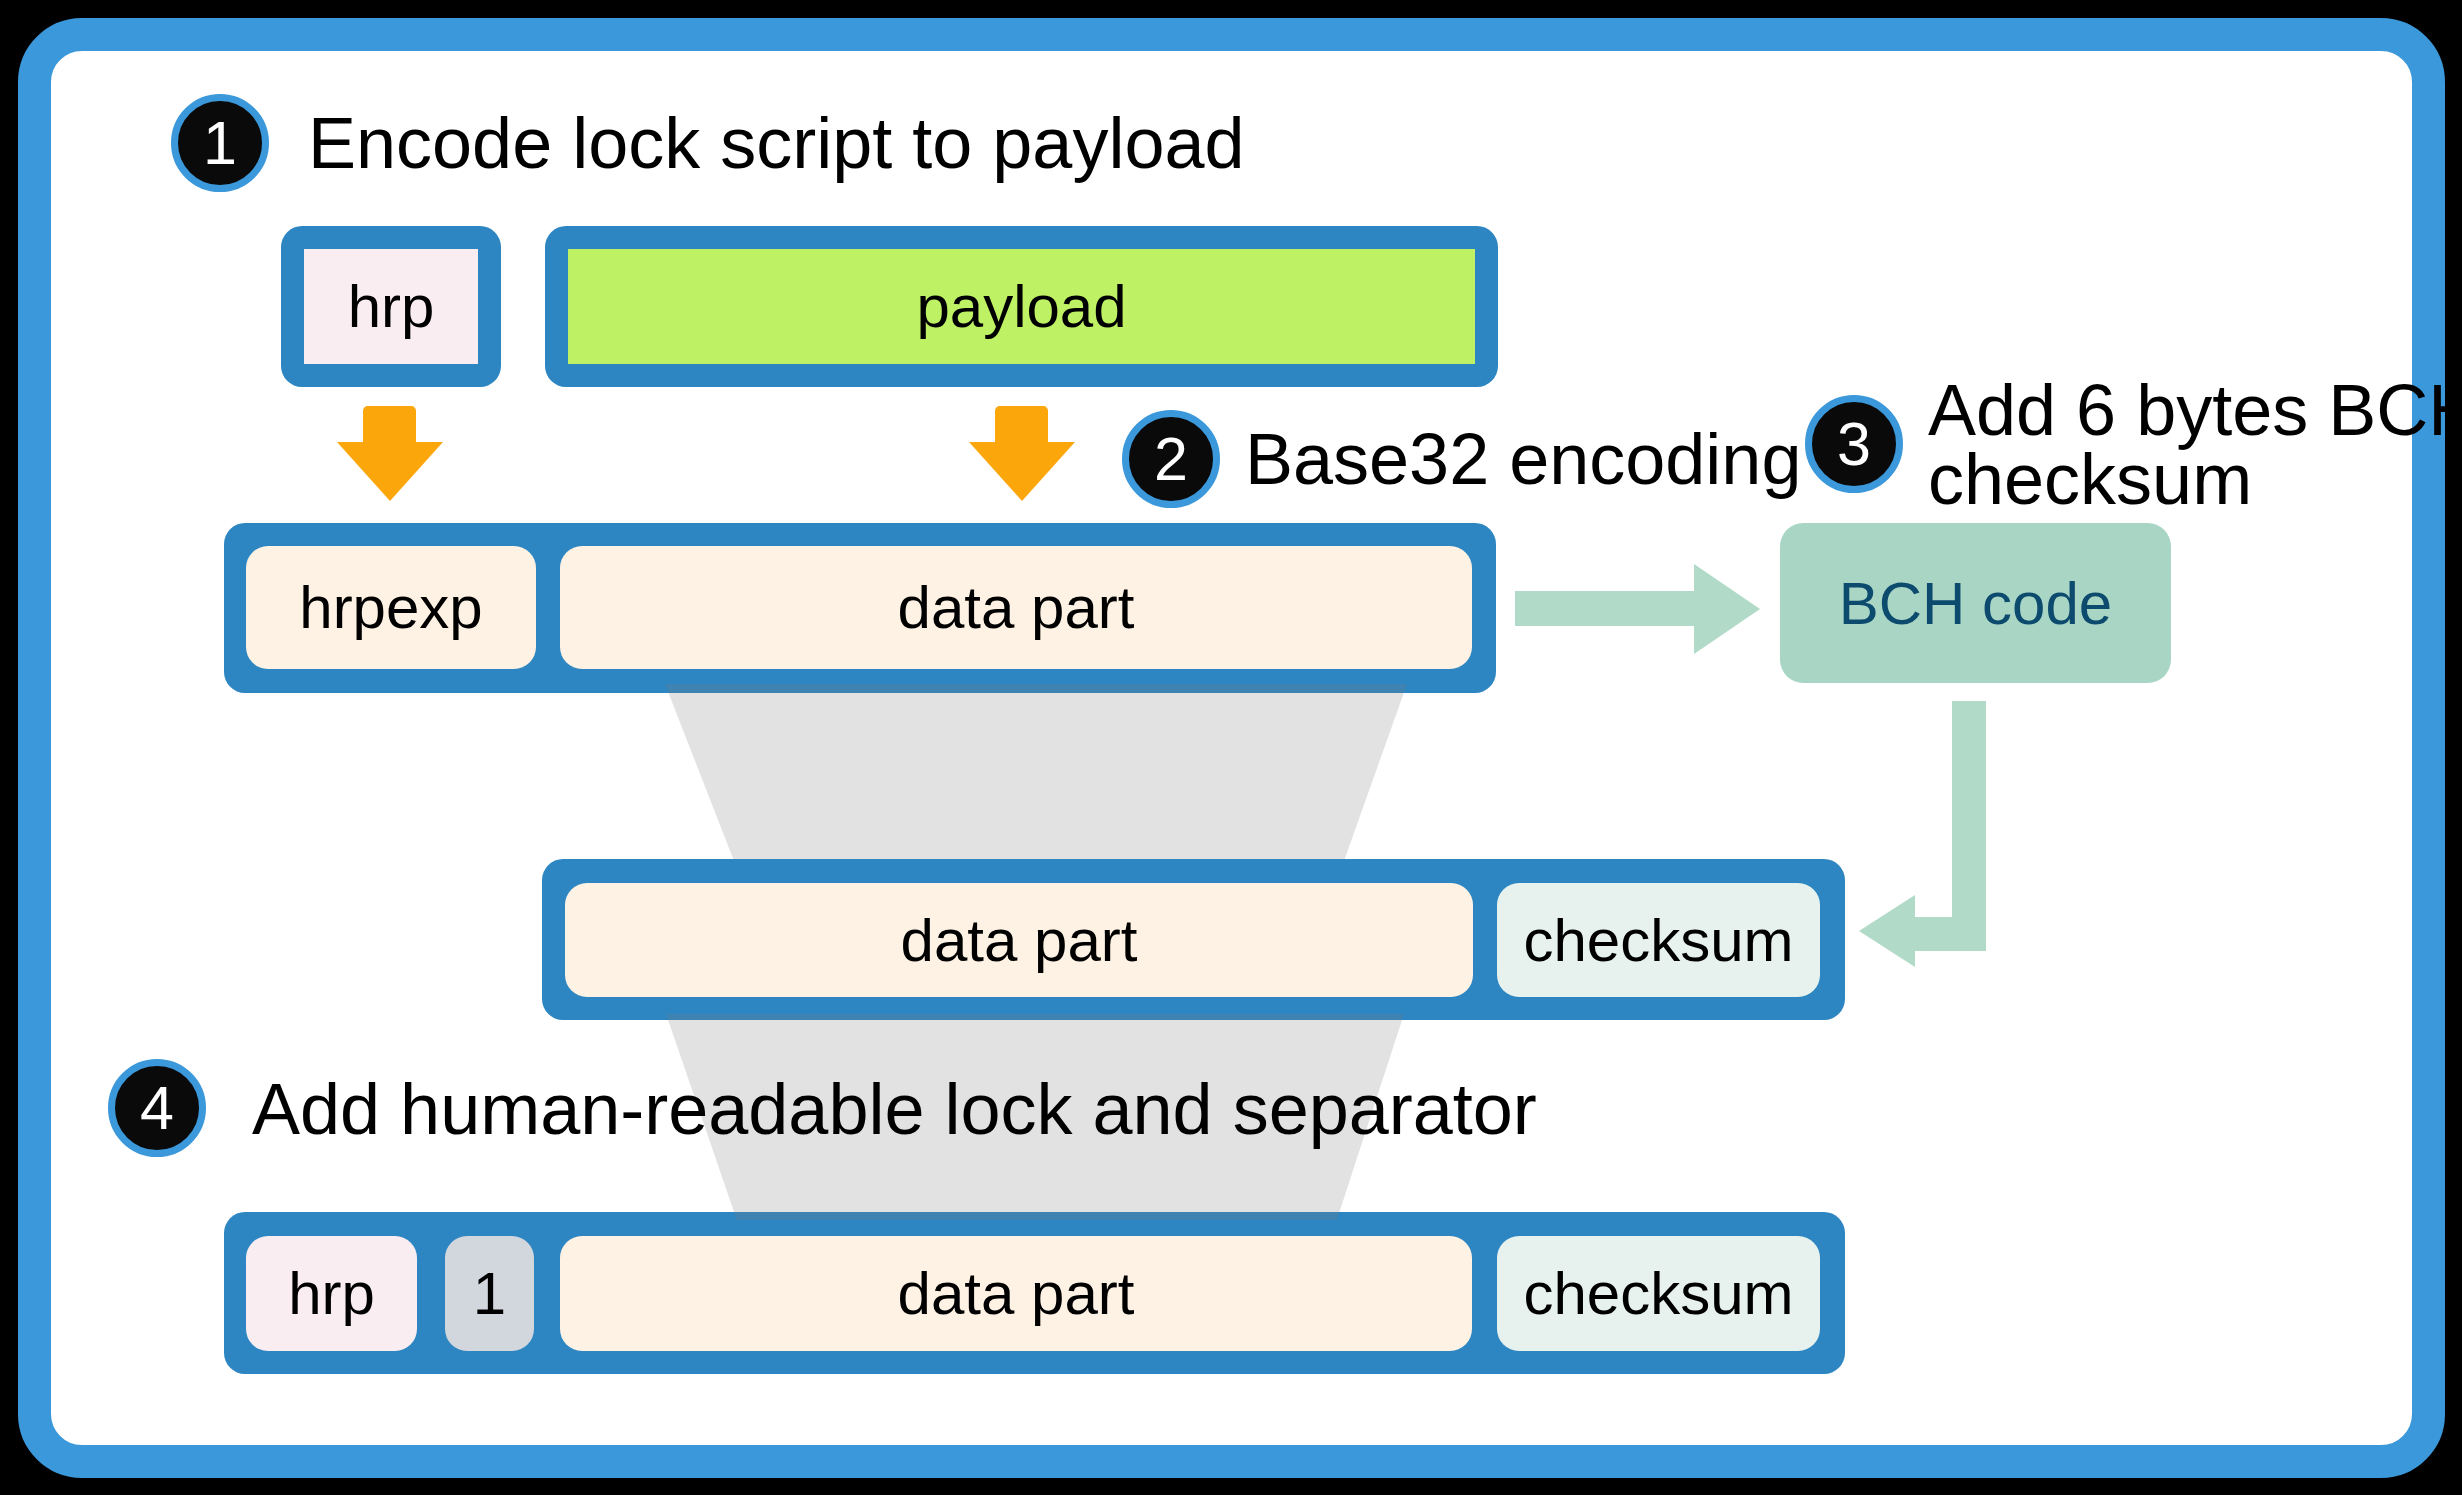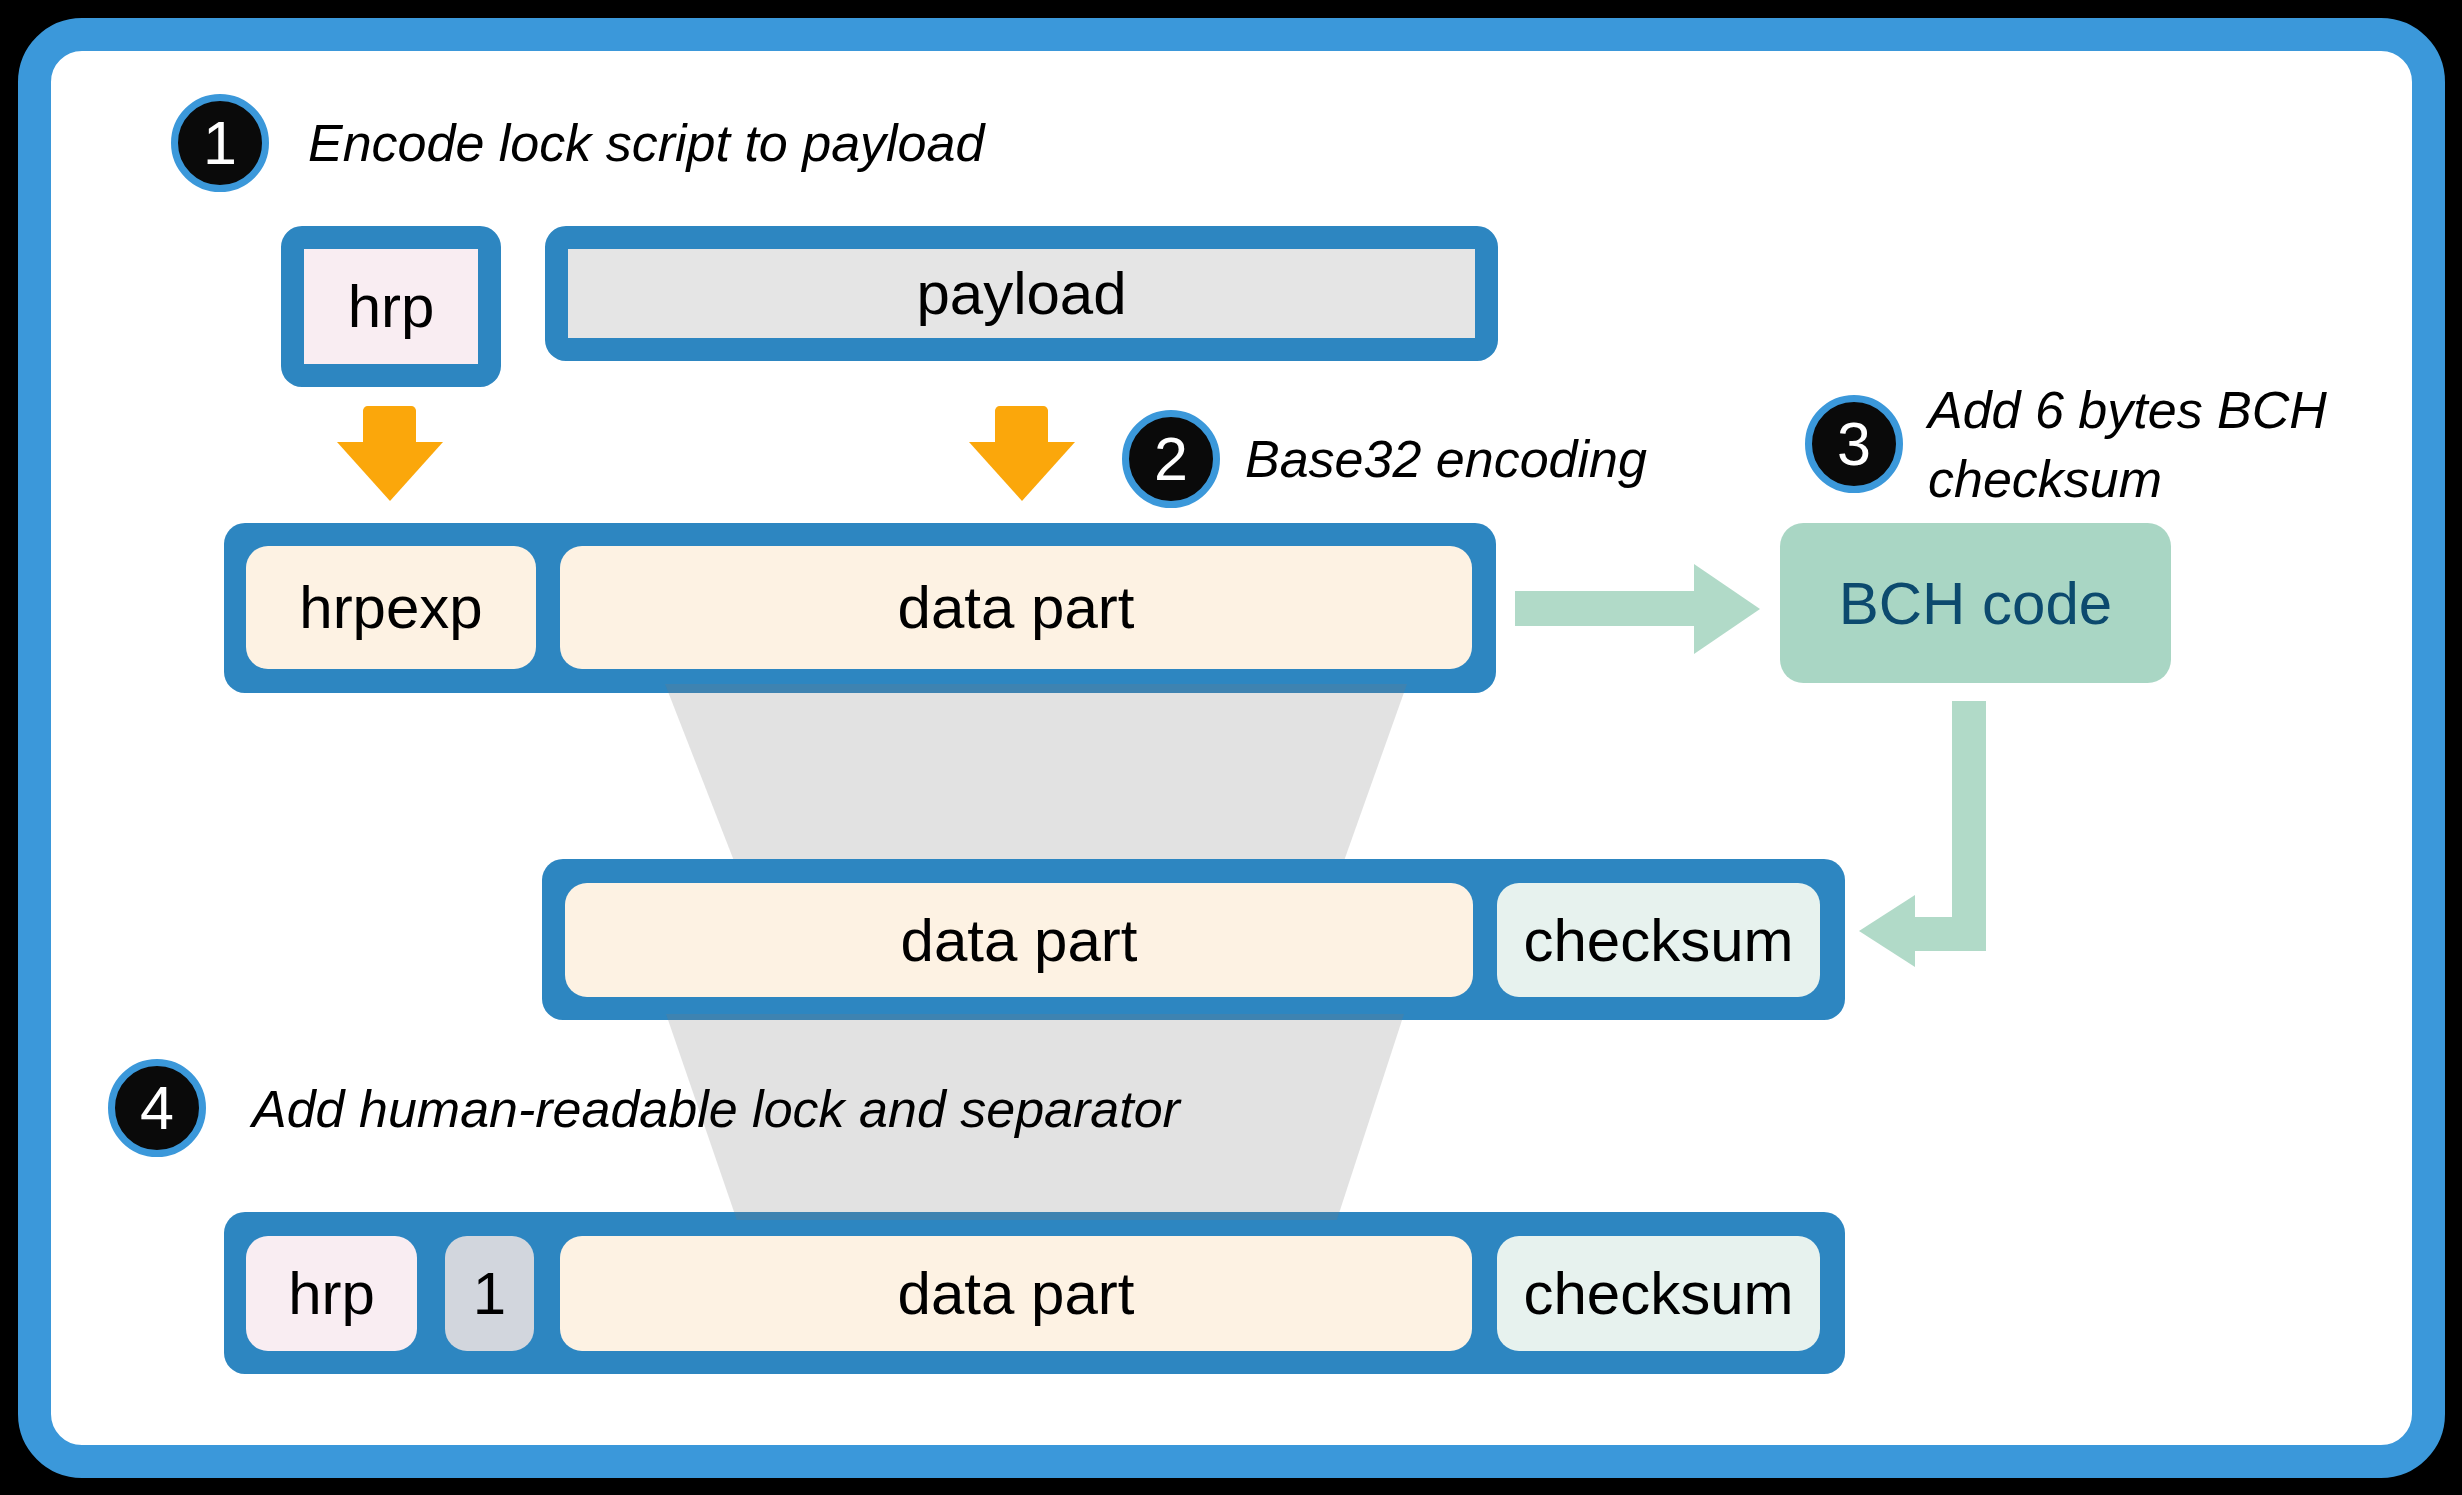--- a/index.html
+++ b/index.html
@@ -5,21 +5,21 @@
   html,body{margin:0;padding:0;}
   body{width:2462px;height:1495px;background:#000;position:relative;overflow:hidden;
        font-family:"Liberation Sans",sans-serif;}
   #canvas{position:absolute;left:0;top:0;width:2462px;height:1495px;}
   .frame{position:absolute;left:17.6px;top:17.6px;width:2427px;height:1460px;box-sizing:border-box;
          border:33px solid #3b98da;background:#ffffff;border-radius:64px;}
   .badge{position:absolute;width:98px;height:98px;box-sizing:border-box;border-radius:50%;
          background:#0a0a0a;border:7px solid #3b98da;color:#fff;font-size:61px;
          display:flex;align-items:center;justify-content:center;z-index:10;}
   .steptitle{position:absolute;height:70px;display:flex;align-items:center;color:#000;
-             font-size:52px;white-space:nowrap;z-index:10;font-style:italic;}
+             font-size:72px;white-space:nowrap;z-index:10;}
   .box{position:absolute;box-sizing:border-box;border:23.4px solid #2d86c1;border-radius:21px;
        display:flex;align-items:center;justify-content:center;font-size:60px;color:#000;z-index:2;}
   .rowbar{position:absolute;background:#2d86c1;border-radius:21px;z-index:2;}
   .cell{position:absolute;display:flex;align-items:center;justify-content:center;
         font-size:60px;color:#000;z-index:3;border-radius:22px;}
   .funnel{position:absolute;background:rgba(125,125,125,0.22);z-index:5;}
   #funnel-1{left:665px;top:684px;width:742px;height:175px;
             clip-path:polygon(0 0,100% 0,91.6% 100%,9.2% 100%);}
   #funnel-2{left:666px;top:1014px;width:738px;height:206px;
             clip-path:polygon(0 0,100% 0,90.9% 100%,9.6% 100%);}
@@ -42,21 +42,21 @@
   <div class="funnel" id="funnel-2"></div>
 
   <div class="badge" style="left:171px;top:94px">
     <span>1</span>
   </div>
   <div class="steptitle" style="left:308px;top:108px">Encode lock script to payload</div>
 
   <div class="box" style="left:281px;top:226px;width:220px;height:161px;background:#f9edf2">
     <span>hrp</span>
   </div>
-  <div class="box" style="left:545px;top:226px;width:953px;height:135px;background:#e5e5e5">
+  <div class="box" style="left:545px;top:226px;width:953px;height:161px;background:#bef264">
     <span>payload</span>
   </div>
 
   <div class="arrow-part" style="left:337px;top:406px;width:105px;height:95px">
     <div class="arrow-part orange" style="left:26px;top:0;width:53px;height:39px;border-radius:4.7px 4.7px 0 0"></div>
     <div class="tri" style="left:0;top:36px;border-left:53px solid transparent;border-right:53px solid transparent;border-top:59px solid #fba70b"></div>
   </div>
   <div class="arrow-part" style="left:969px;top:406px;width:105px;height:95px">
     <div class="arrow-part orange" style="left:26px;top:0;width:53px;height:39px;border-radius:4.7px 4.7px 0 0"></div>
     <div class="tri" style="left:0;top:36px;border-left:53px solid transparent;border-right:53px solid transparent;border-top:59px solid #fba70b"></div>

